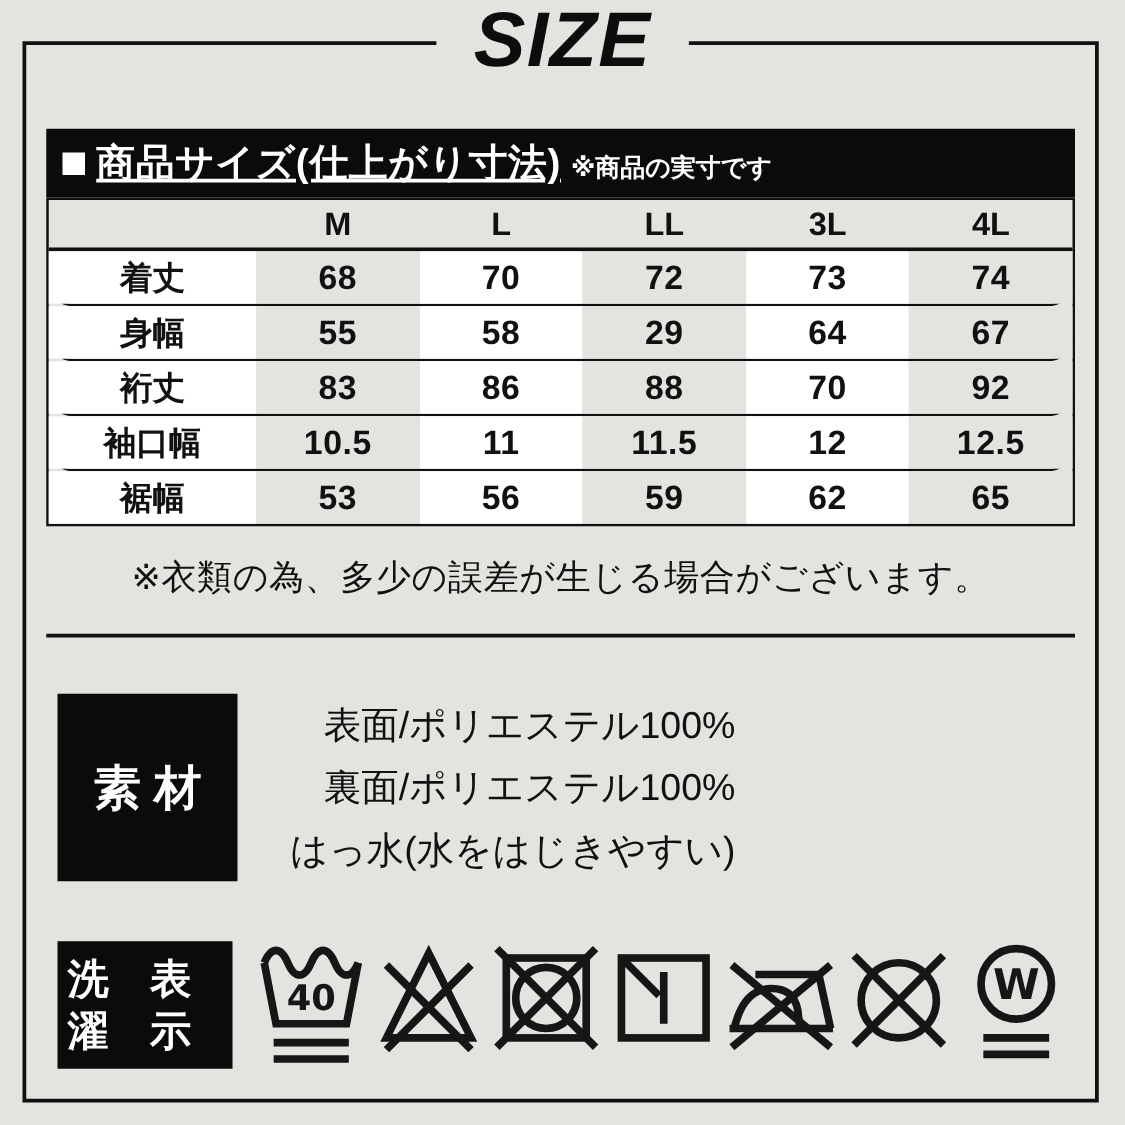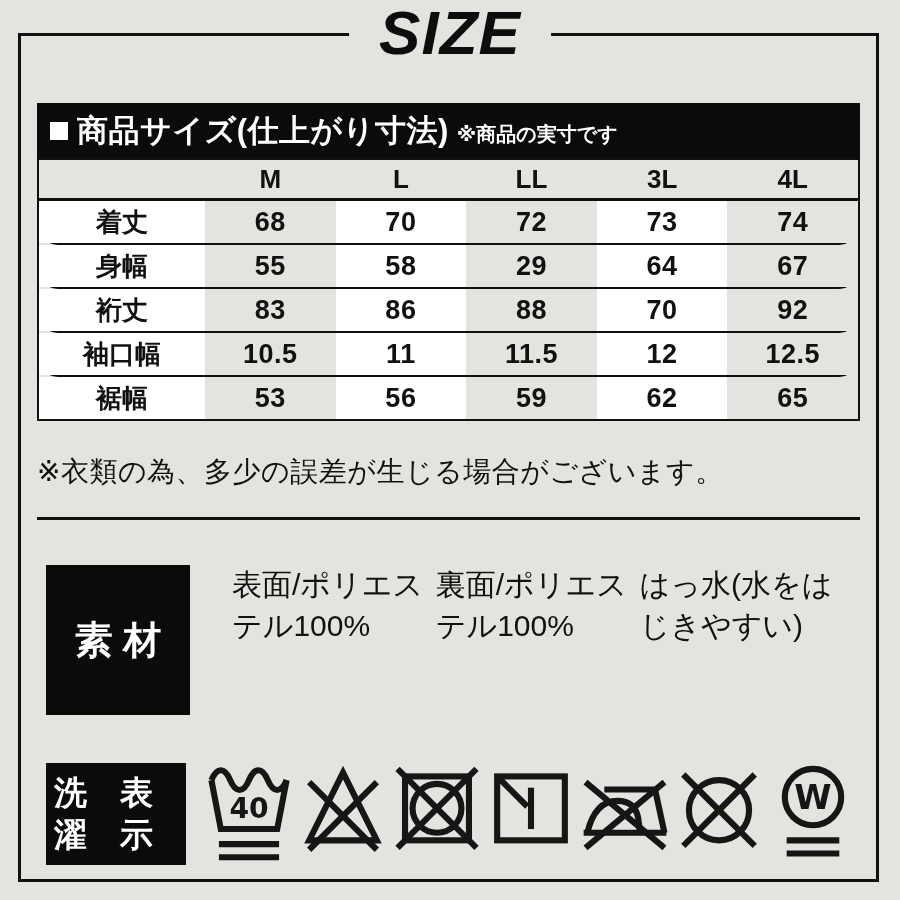--- a/index.html
+++ b/index.html
@@ -19,46 +19,46 @@
     background:#e4e3df;padding:0 30px;line-height:1;
     font-size:62px;font-weight:bold;font-style:italic;letter-spacing:1px;color:#0d0d0d;
     white-space:nowrap;
   }
   
   .bar{
     height:55px;background:#0b0b0b;color:#fff;
     display:flex;align-items:center;padding-left:13px;box-sizing:border-box;
   }
   .bar .bullet{width:18px;height:18px;background:#fff;display:inline-block;margin-right:9px;flex:none;}
-  .bar-title{font-size:31px;font-weight:bold;letter-spacing:0.5px;white-space:nowrap;}
+  .bar-title{font-size:31px;font-weight:bold;letter-spacing:0.5px;white-space:nowrap;text-decoration:underline;}
   .bar-note{font-size:20px;font-weight:bold;margin-left:8px;margin-top:8px;white-space:nowrap;}
   
   .size-table{border:2px solid #101010;box-sizing:border-box;background:transparent;}
   .trow{display:grid;grid-template-columns:166px repeat(5,1fr);}
   .trow div{display:flex;align-items:center;justify-content:center;}
   .thead-row{height:38px;border-bottom:3px solid #101010;}
   .thead-row div{font-size:26px;font-weight:bold;}
   .data-row{height:42px;border-bottom:2px solid #101010;border-radius:19px;}
   .data-row:last-child{border-bottom:none;}
   .data-row div{background:#e4e3df;font-weight:bold;}
   .data-row div:nth-child(odd){background:#ffffff;}
   .data-row .lbl{font-size:26px;}
   .data-row .val{font-size:27px;letter-spacing:0.5px;}
-  .disclaimer{margin-top:32px;font-size:28px;letter-spacing:0.5px;}
+  .disclaimer{margin-top:22px;text-align:center;font-size:28px;letter-spacing:0.5px;}
   .divider{height:3px;background:#101010;margin-top:26px;}
   
   .material-row{display:flex;margin-top:45px;padding-left:9px;}
   .m-box{
     width:144px;height:150px;background:#0b0b0b;color:#fff;flex:none;
     display:flex;align-items:center;justify-content:center;
     font-size:38px;font-weight:bold;white-space:pre;
   }
   .m-lines{
-    margin-left:42px;height:150px;display:flex;flex-direction:row;
-    justify-content:space-around;font-size:30px;
+    margin-left:42px;height:150px;display:flex;flex-direction:column;
+    justify-content:space-around;font-size:30px;align-items:flex-end;
   }
   
   .care-row{display:flex;margin-top:41px;padding-left:9px;align-items:center;}
   .c-box{
     width:140px;height:102px;background:#0b0b0b;color:#fff;flex:none;
     display:flex;flex-direction:row;align-items:center;justify-content:center;
     font-size:33px;font-weight:bold;line-height:42px;
     letter-spacing:8px;padding-left:8px;box-sizing:border-box;
   }
   .symbols{display:flex;margin-left:16px;align-items:flex-start;}

